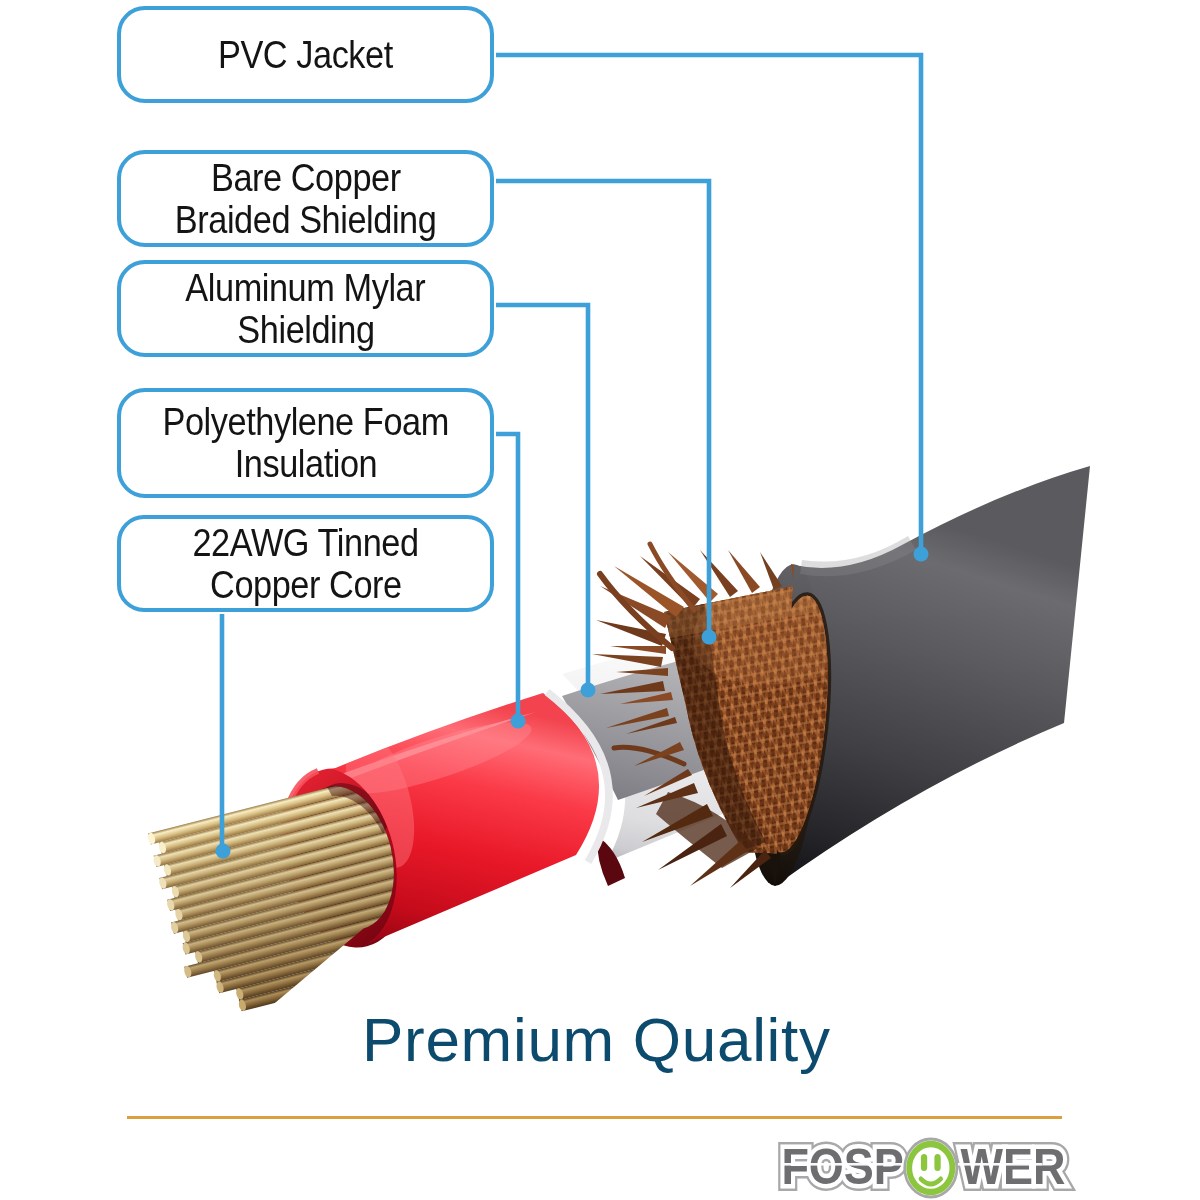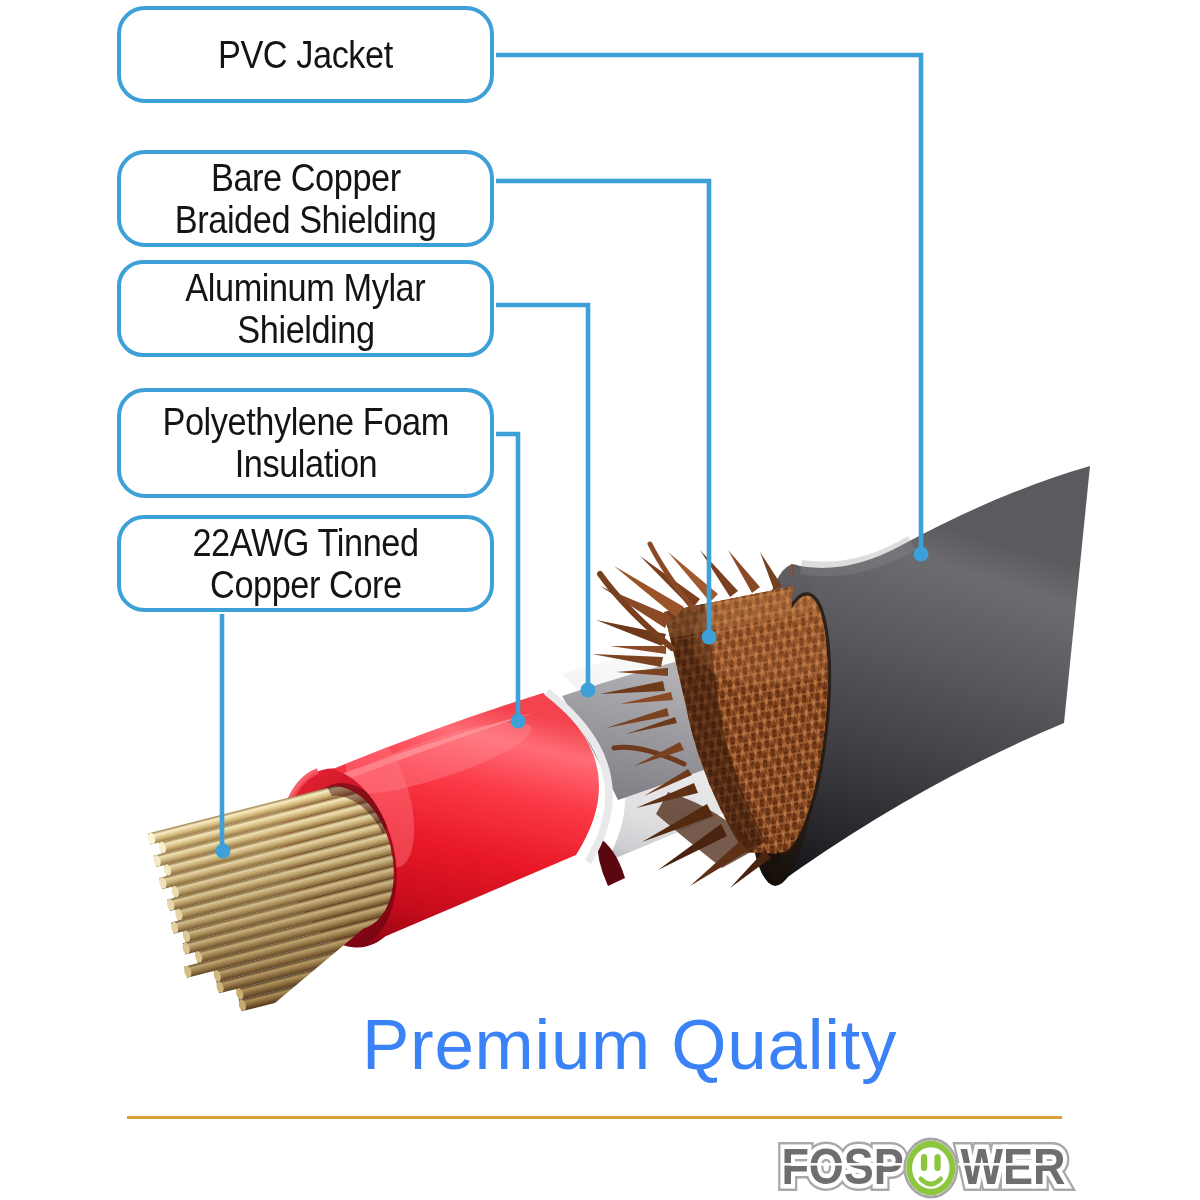--- a/index.html
+++ b/index.html
@@ -1,20 +1,20 @@
 <!DOCTYPE html>
 <html><head><meta charset="utf-8">
 <style>
 html,body{margin:0;padding:0;background:#ffffff;width:1200px;height:1200px;overflow:hidden;}
 #canvas{position:relative;width:1200px;height:1200px;font-family:"Liberation Sans",sans-serif;}
 .cbox{position:absolute;border:4.5px solid #3da0d8;border-radius:28px;background:#fff;box-sizing:border-box;
   display:flex;flex-direction:column;justify-content:center;align-items:center;padding-bottom:0;
   font-size:39px;line-height:42px;color:#141414;text-align:center;letter-spacing:-0.5px;}
 .tl{transform:scaleX(0.88);transform-origin:50% 50%;white-space:nowrap;}
-#pq{position:absolute;left:362px;top:1004px;font-size:71px;letter-spacing:0.7px;color:#3b82f6;white-space:nowrap;text-align:center;}
+#pq{position:absolute;left:362px;top:1004px;font-size:62px;letter-spacing:0.7px;color:#0c4a6e;white-space:nowrap;text-align:center;}
 #divider{position:absolute;left:127px;top:1116px;width:935px;height:3px;background:#d8a040;}
 </style></head>
 <body>
 <div id="canvas">
 <svg width="1200" height="1200" viewBox="0 0 1200 1200" style="position:absolute;left:0;top:0">
 <defs>
 <linearGradient id="sg0" x1="0" y1="0" x2="0" y2="1">
           <stop offset="0" stop-color="rgb(155, 122, 68)"></stop>
           <stop offset="0.25" stop-color="rgb(248, 237, 195)"></stop>
           <stop offset="0.6" stop-color="rgb(218, 192, 132)"></stop>
@@ -565,21 +565,21 @@
 </g>
 </svg>
 
 <div class="cbox" style="left:117px;top:6px;width:377px;height:97px;">
       <div class="tl">PVC Jacket</div>
     </div>
 <div class="cbox" style="left:117px;top:133px;width:377px;height:97px;margin-top:17px;">
       <div class="tl">Bare Copper</div>
       <div class="tl">Braided Shielding</div>
     </div>
-<div class="cbox" style="left:117px;top:260px;width:377px;height:97px;border-radius:26px;">
+<div class="cbox" style="left:117px;top:260px;width:377px;height:97px;">
       <div class="tl">Aluminum Mylar</div>
       <div class="tl">Shielding</div>
     </div>
 <div class="cbox" style="left:117px;top:388px;width:377px;height:110px;">
       <div class="tl">Polyethylene Foam</div>
       <div class="tl">Insulation</div>
     </div>
 <div class="cbox" style="left:117px;top:515px;width:377px;height:97px;border-radius:27px;">
       <div class="tl">22AWG Tinned</div>
       <div class="tl">Copper Core</div>

